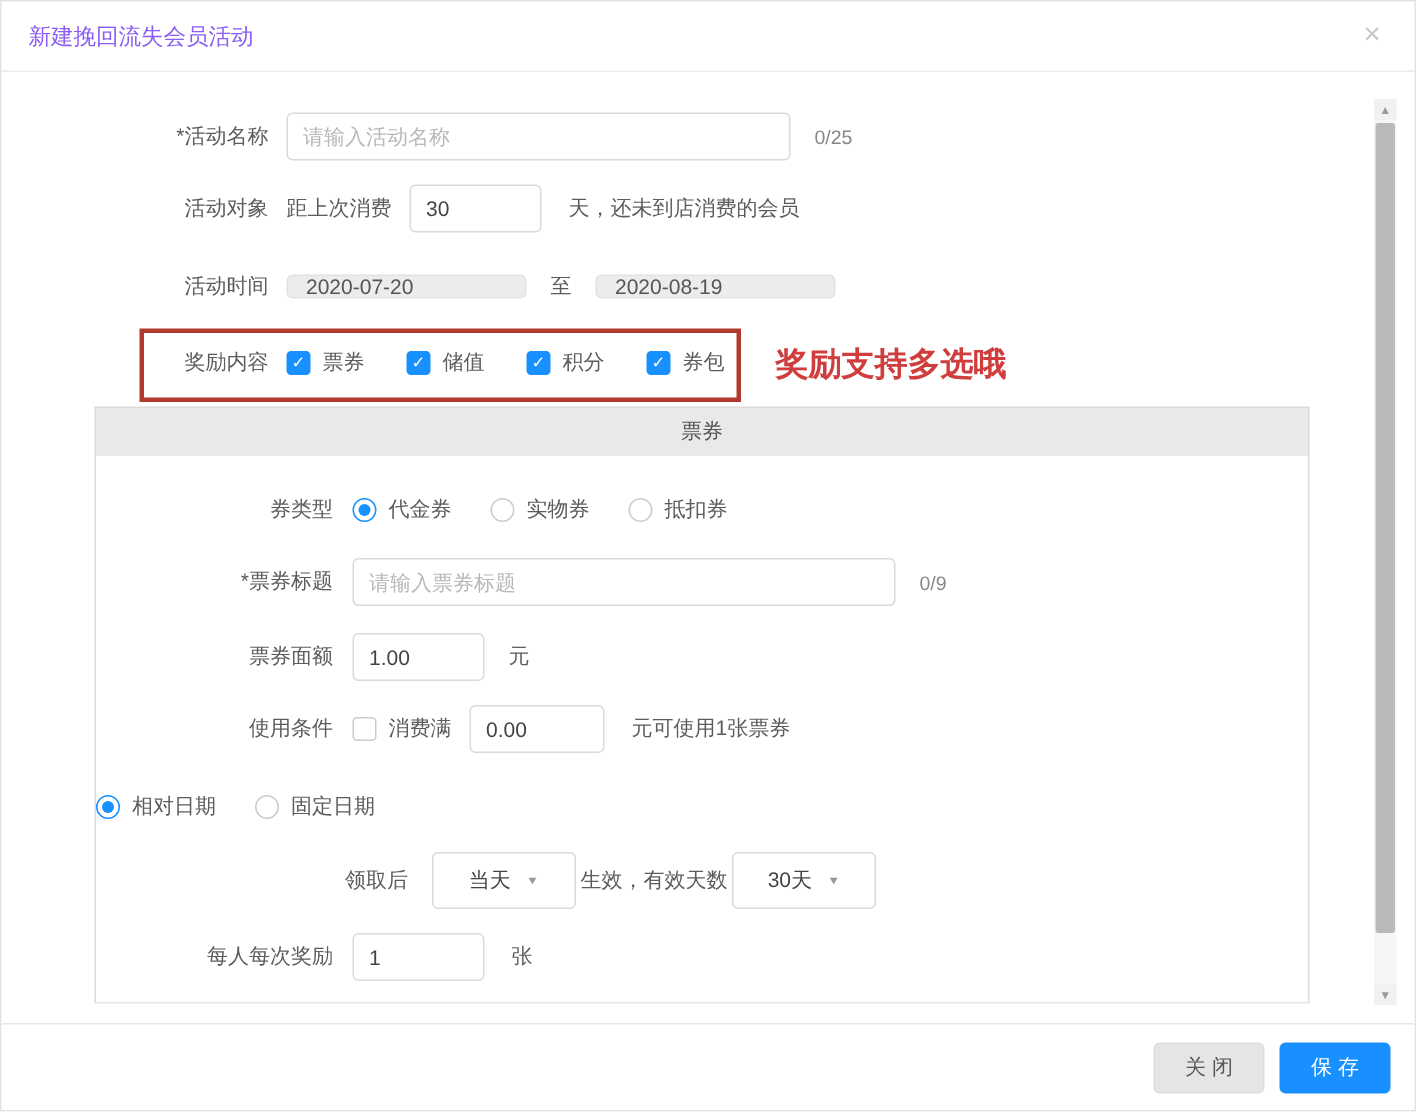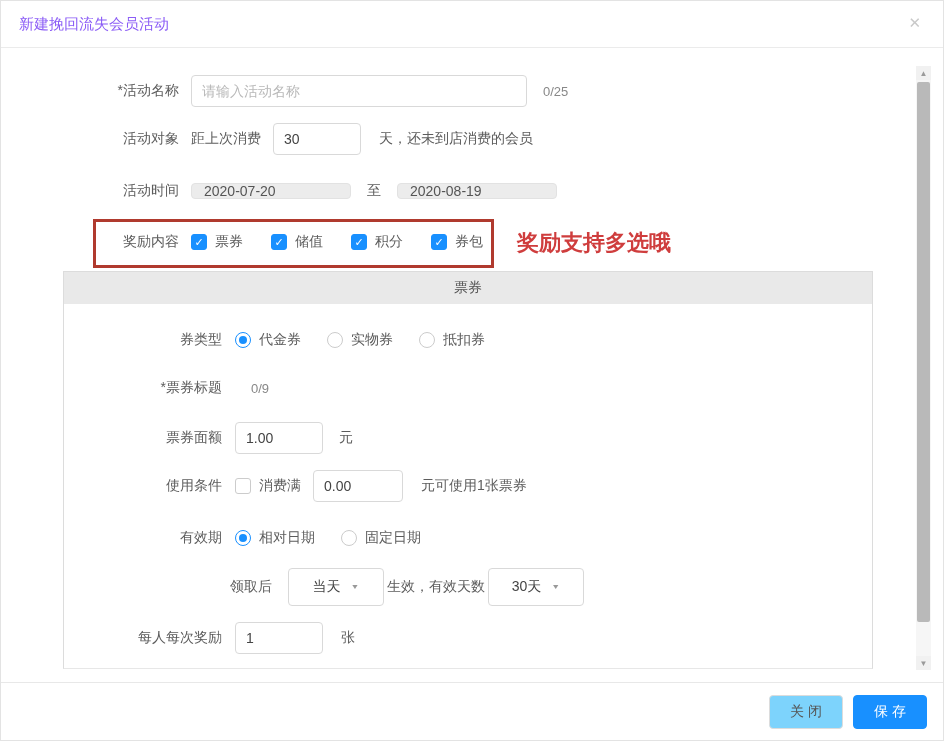--- a/index.html
+++ b/index.html
@@ -58,21 +58,21 @@
   
   .scrollbar { position:absolute; right:12px; top:18px; width:15px; height:604px; background:#f6f6f6; }
   .sb-arrow { position:absolute; left:0; width:15px; height:14px; display:flex; align-items:center; justify-content:center; font-size:8px; color:#9a9a9a; background:#f1f1f1; cursor:pointer; }
   .sb-up { top:0; }
   .sb-down { bottom:0; }
   .sb-thumb { position:absolute; left:1px; top:16px; width:13px; height:540px; background:#b9b9b9; border-radius:2px; cursor:pointer; }
 
   
   .modal-footer { position:absolute; left:0; right:0; bottom:0; height:58px; border-top:1px solid #e8e8e8; display:flex; align-items:center; justify-content:flex-end; padding-right:16px; gap:10px; background:#fff; }
   .btn { height:34px; border-radius:4px; font-size:14px; letter-spacing:4px; padding:0 16px 0 20px; cursor:pointer; font-family:inherit; }
-  .btn-default { background:#7dd3fc; border:1px solid #dcdcdc; color:#555; }
+  .btn-default { background:#e5e5e5; border:1px solid #dcdcdc; color:#555; }
   .btn-primary { background:#1890ff; border:1px solid #1890ff; color:#fff; }
 </style>
 </head>
 <body>
 
 <div class="modal">
 
   <div class="modal-header">
     <span class="modal-title">新建挽回流失会员活动</span>
     <span class="close-x">✕</span>
@@ -147,20 +147,21 @@
           <span>实物券</span>
         </span>
         <span class="rd-item">
           <span class="rd off"></span>
           <span>抵扣券</span>
         </span>
       </div>
 
       <div class="p-row" style="top:100px;">
         <span class="p-label">*票券标题</span>
+        <input class="tb" style="width: 362px;" placeholder="请输入票券标题">
         <span class="counter">0/9</span>
       </div>
 
       <div class="p-row" style="top:150px;">
         <span class="p-label">票券面额</span>
         <input class="tb w-small" value="1.00" style="">
         <span class="txt" style="margin-left:16px;">元</span>
       </div>
 
       <div class="p-row" style="top:198px;">
@@ -169,21 +170,20 @@
           <span class="cb unchecked">
               <i>✓</i>
             </span>
           <span>消费满</span>
         </span>
         <input class="tb w-cond" style="margin-left: 12px;" value="0.00">
         <span class="txt" style="margin-left:18px;">元可使用1张票券</span>
       </div>
 
       <div class="p-row" style="top:250px;">
-        <span class="p-label">有效期</span>
         <span class="rd-item">
           <span class="rd on">
               <span class="dot"></span>
             </span>
           <span>相对日期</span>
         </span>
         <span class="rd-item">
           <span class="rd off"></span>
           <span>固定日期</span>
         </span>

